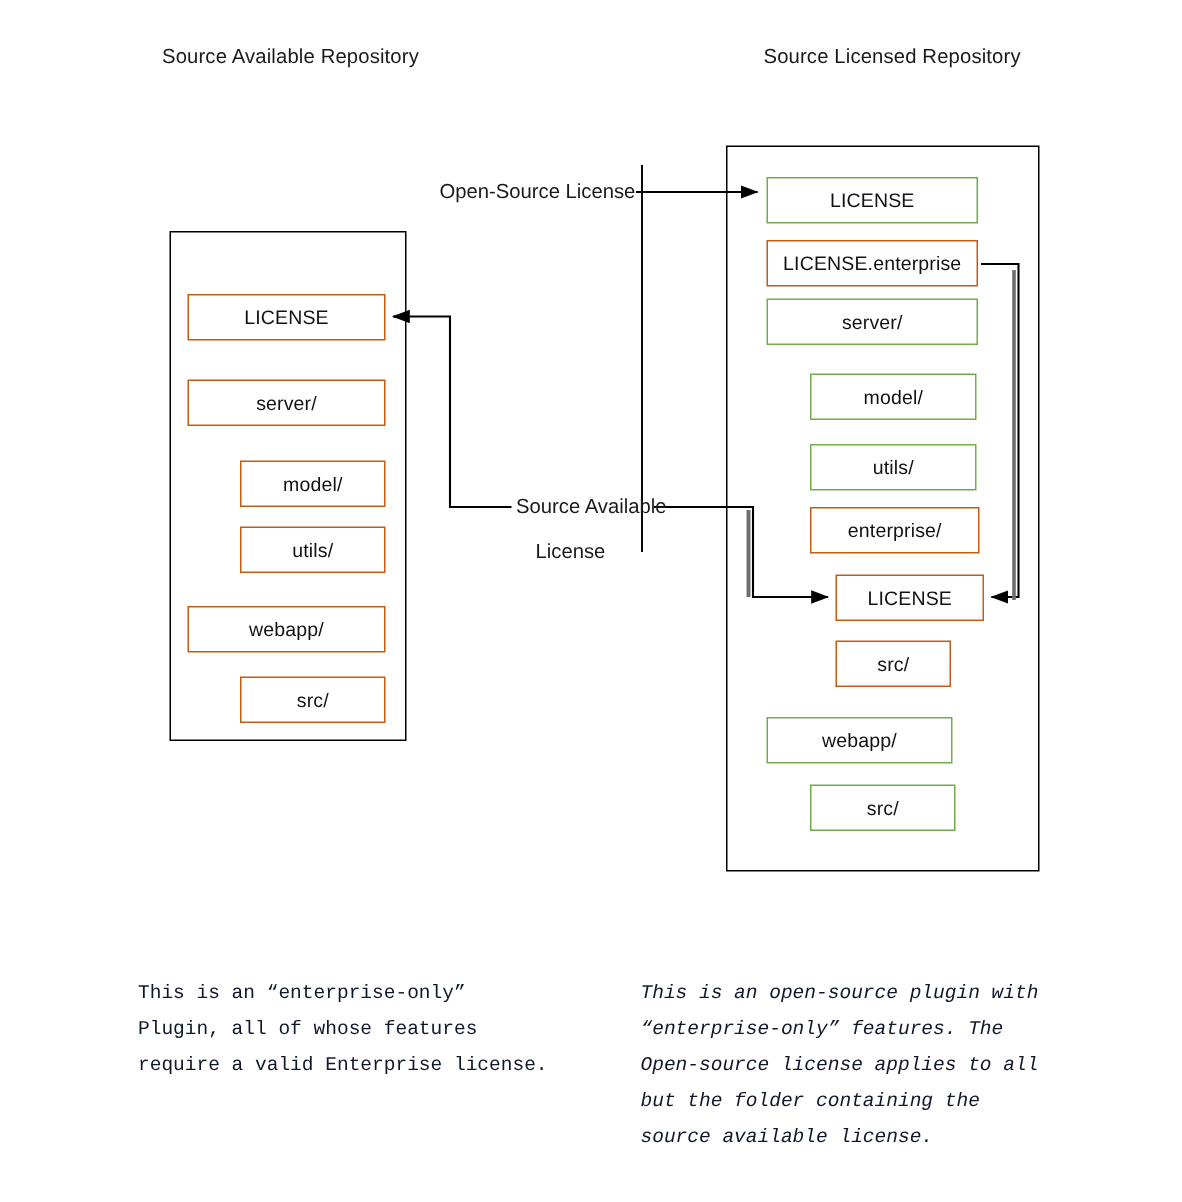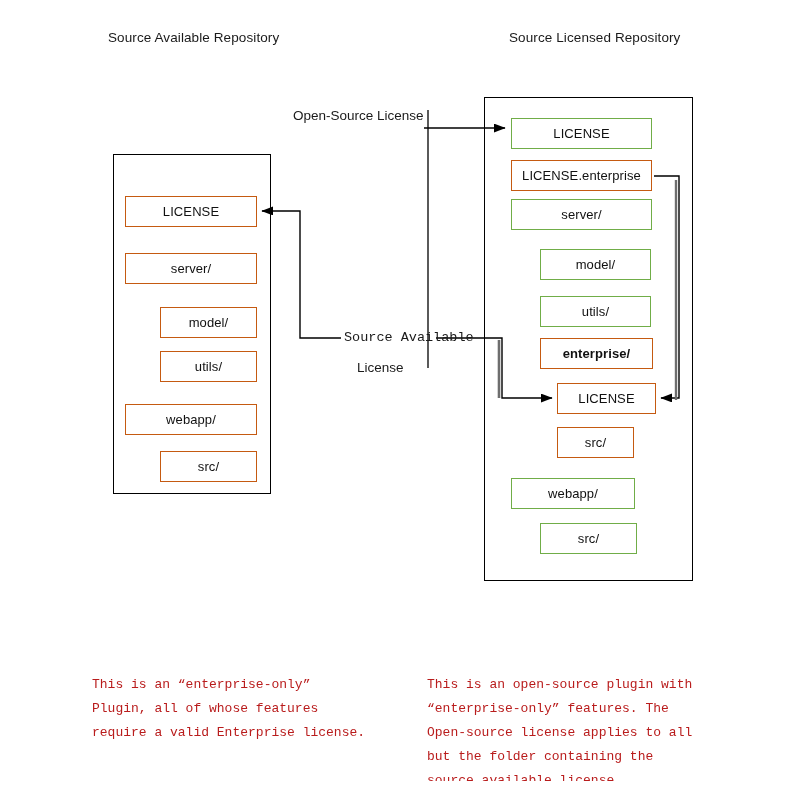--- a/index.html
+++ b/index.html
@@ -51,23 +51,22 @@
     position: absolute;
     font-size: 13.5px;
     color: #1a1a1a;
     white-space: nowrap;
   }
   .caption {
     position: absolute;
     font-family: "Liberation Mono", "DejaVu Sans Mono", monospace;
     font-size: 13px;
     line-height: 24px;
-    color: #b91c1c;
+    color: #0f172a;
     white-space: pre;
-    margin-top: 23px;
   }
   svg.edges {
     position: absolute;
     left: 0;
     top: 0;
     width: 788px;
     height: 801px;
     pointer-events: none;
   }
 </style>
@@ -98,22 +97,22 @@
 
     <path d="M341,338 L300,338 L300,211 L262,211" stroke="#000000" stroke-width="1.4" fill="none" marker-end="url(#ah)"></path>
 
     <path d="M436,338 L502,338 L502,398 L552,398" stroke="#000000" stroke-width="1.4" fill="none" marker-end="url(#ah)"></path>
     <path d="M499,340 L499,398" stroke="#6e6e6e" stroke-width="2.6" fill="none"></path>
 
     <path d="M654,176 L679,176 L679,398 L661,398" stroke="#000000" stroke-width="1.4" fill="none" marker-end="url(#ah)"></path>
     <path d="M676,180 L676,400" stroke="#6e6e6e" stroke-width="2.4" fill="none"></path>
   </svg>
 
-  <div class="conn-label" style="left:293px; top:108px;">Open-Source License</div>
-  <div class="conn-label" style="left:344px; top:330px;font-family:Liberation Mono, monospace;">Source Available</div>
+  <div class="conn-label" style="left:293px; top:120px;">Open-Source License</div>
+  <div class="conn-label" style="left:344px; top:330px;">Source Available</div>
   <div class="conn-label" style="left:357px; top:360px;">License</div>
 
   <div class="node orange" style="left:125px; top:196px; width:132px; height:31px;">
     <span>LICENSE</span>
   </div>
   <div class="node orange" style="left:125px; top:253px; width:132px; height:31px;">
     <span>server/</span>
   </div>
   <div class="node orange" style="left:160px; top:307px; width:97px; height:31px;">
     <span>model/</span>
@@ -136,38 +135,38 @@
   </div>
   <div class="node green" style="left:511px; top:199px; width:141px; height:31px;">
     <span>server/</span>
   </div>
   <div class="node green" style="left:540px; top:249px; width:111px; height:31px;">
     <span>model/</span>
   </div>
   <div class="node green" style="left:540px; top:296px; width:111px; height:31px;">
     <span>utils/</span>
   </div>
-  <div class="node orange" style="left:540px; top:338px; width:113px; height:31px;font-weight:bold;">
+  <div class="node orange" style="left:540px; top:338px; width:113px; height:31px;">
     <span>enterprise/</span>
   </div>
   <div class="node orange" style="left:557px; top:383px; width:99px; height:31px;">
     <span>LICENSE</span>
   </div>
   <div class="node orange" style="left:557px; top:427px; width:77px; height:31px;">
     <span>src/</span>
   </div>
   <div class="node green" style="left:511px; top:478px; width:124px; height:31px;">
     <span>webapp/</span>
   </div>
   <div class="node green" style="left:540px; top:523px; width:97px; height:31px;">
     <span>src/</span>
   </div>
 
   <div class="caption" style="left:92px; top:650px;">This is an “enterprise-only”
 Plugin, all of whose features
 require a valid Enterprise license.</div>
-  <div class="caption" style="left:427px; top:650px;">This is an open-source plugin with
+  <div class="caption" style="left:427px; top:650px;font-style:italic;">This is an open-source plugin with
 “enterprise-only” features. The
 Open-source license applies to all
 but the folder containing the
 source available license.</div>
 
 </div>
 
 </body></html>

